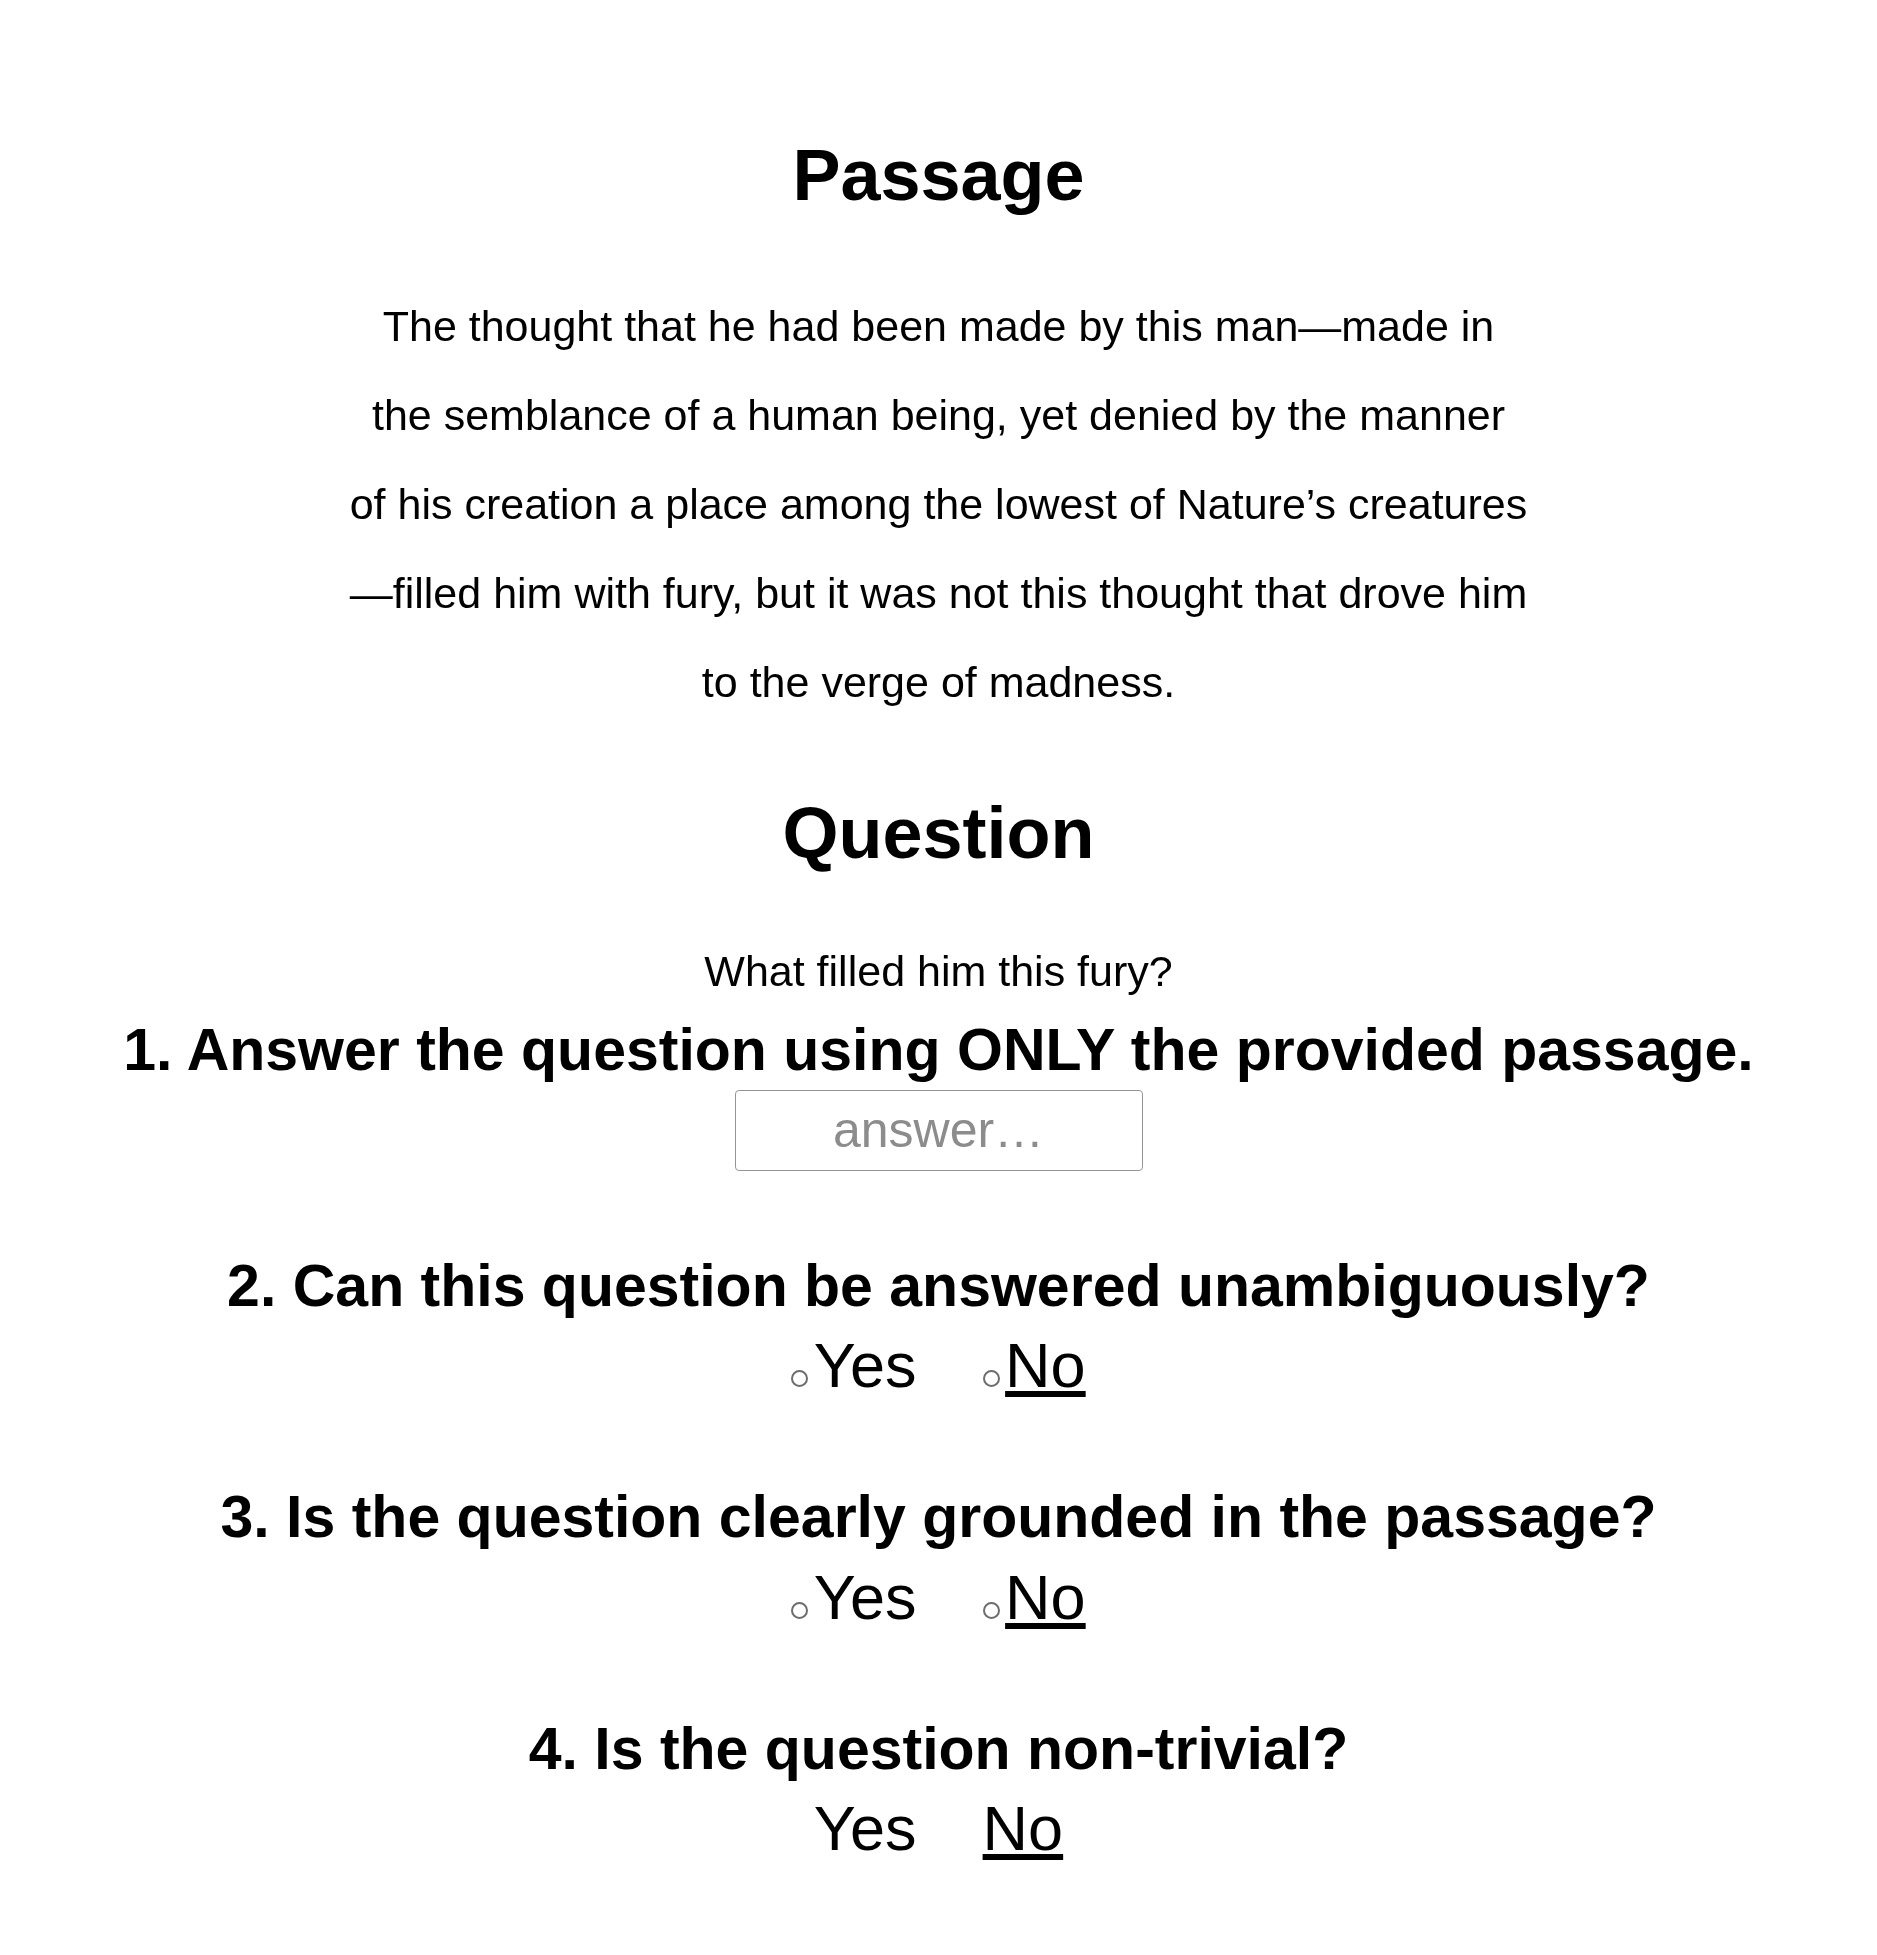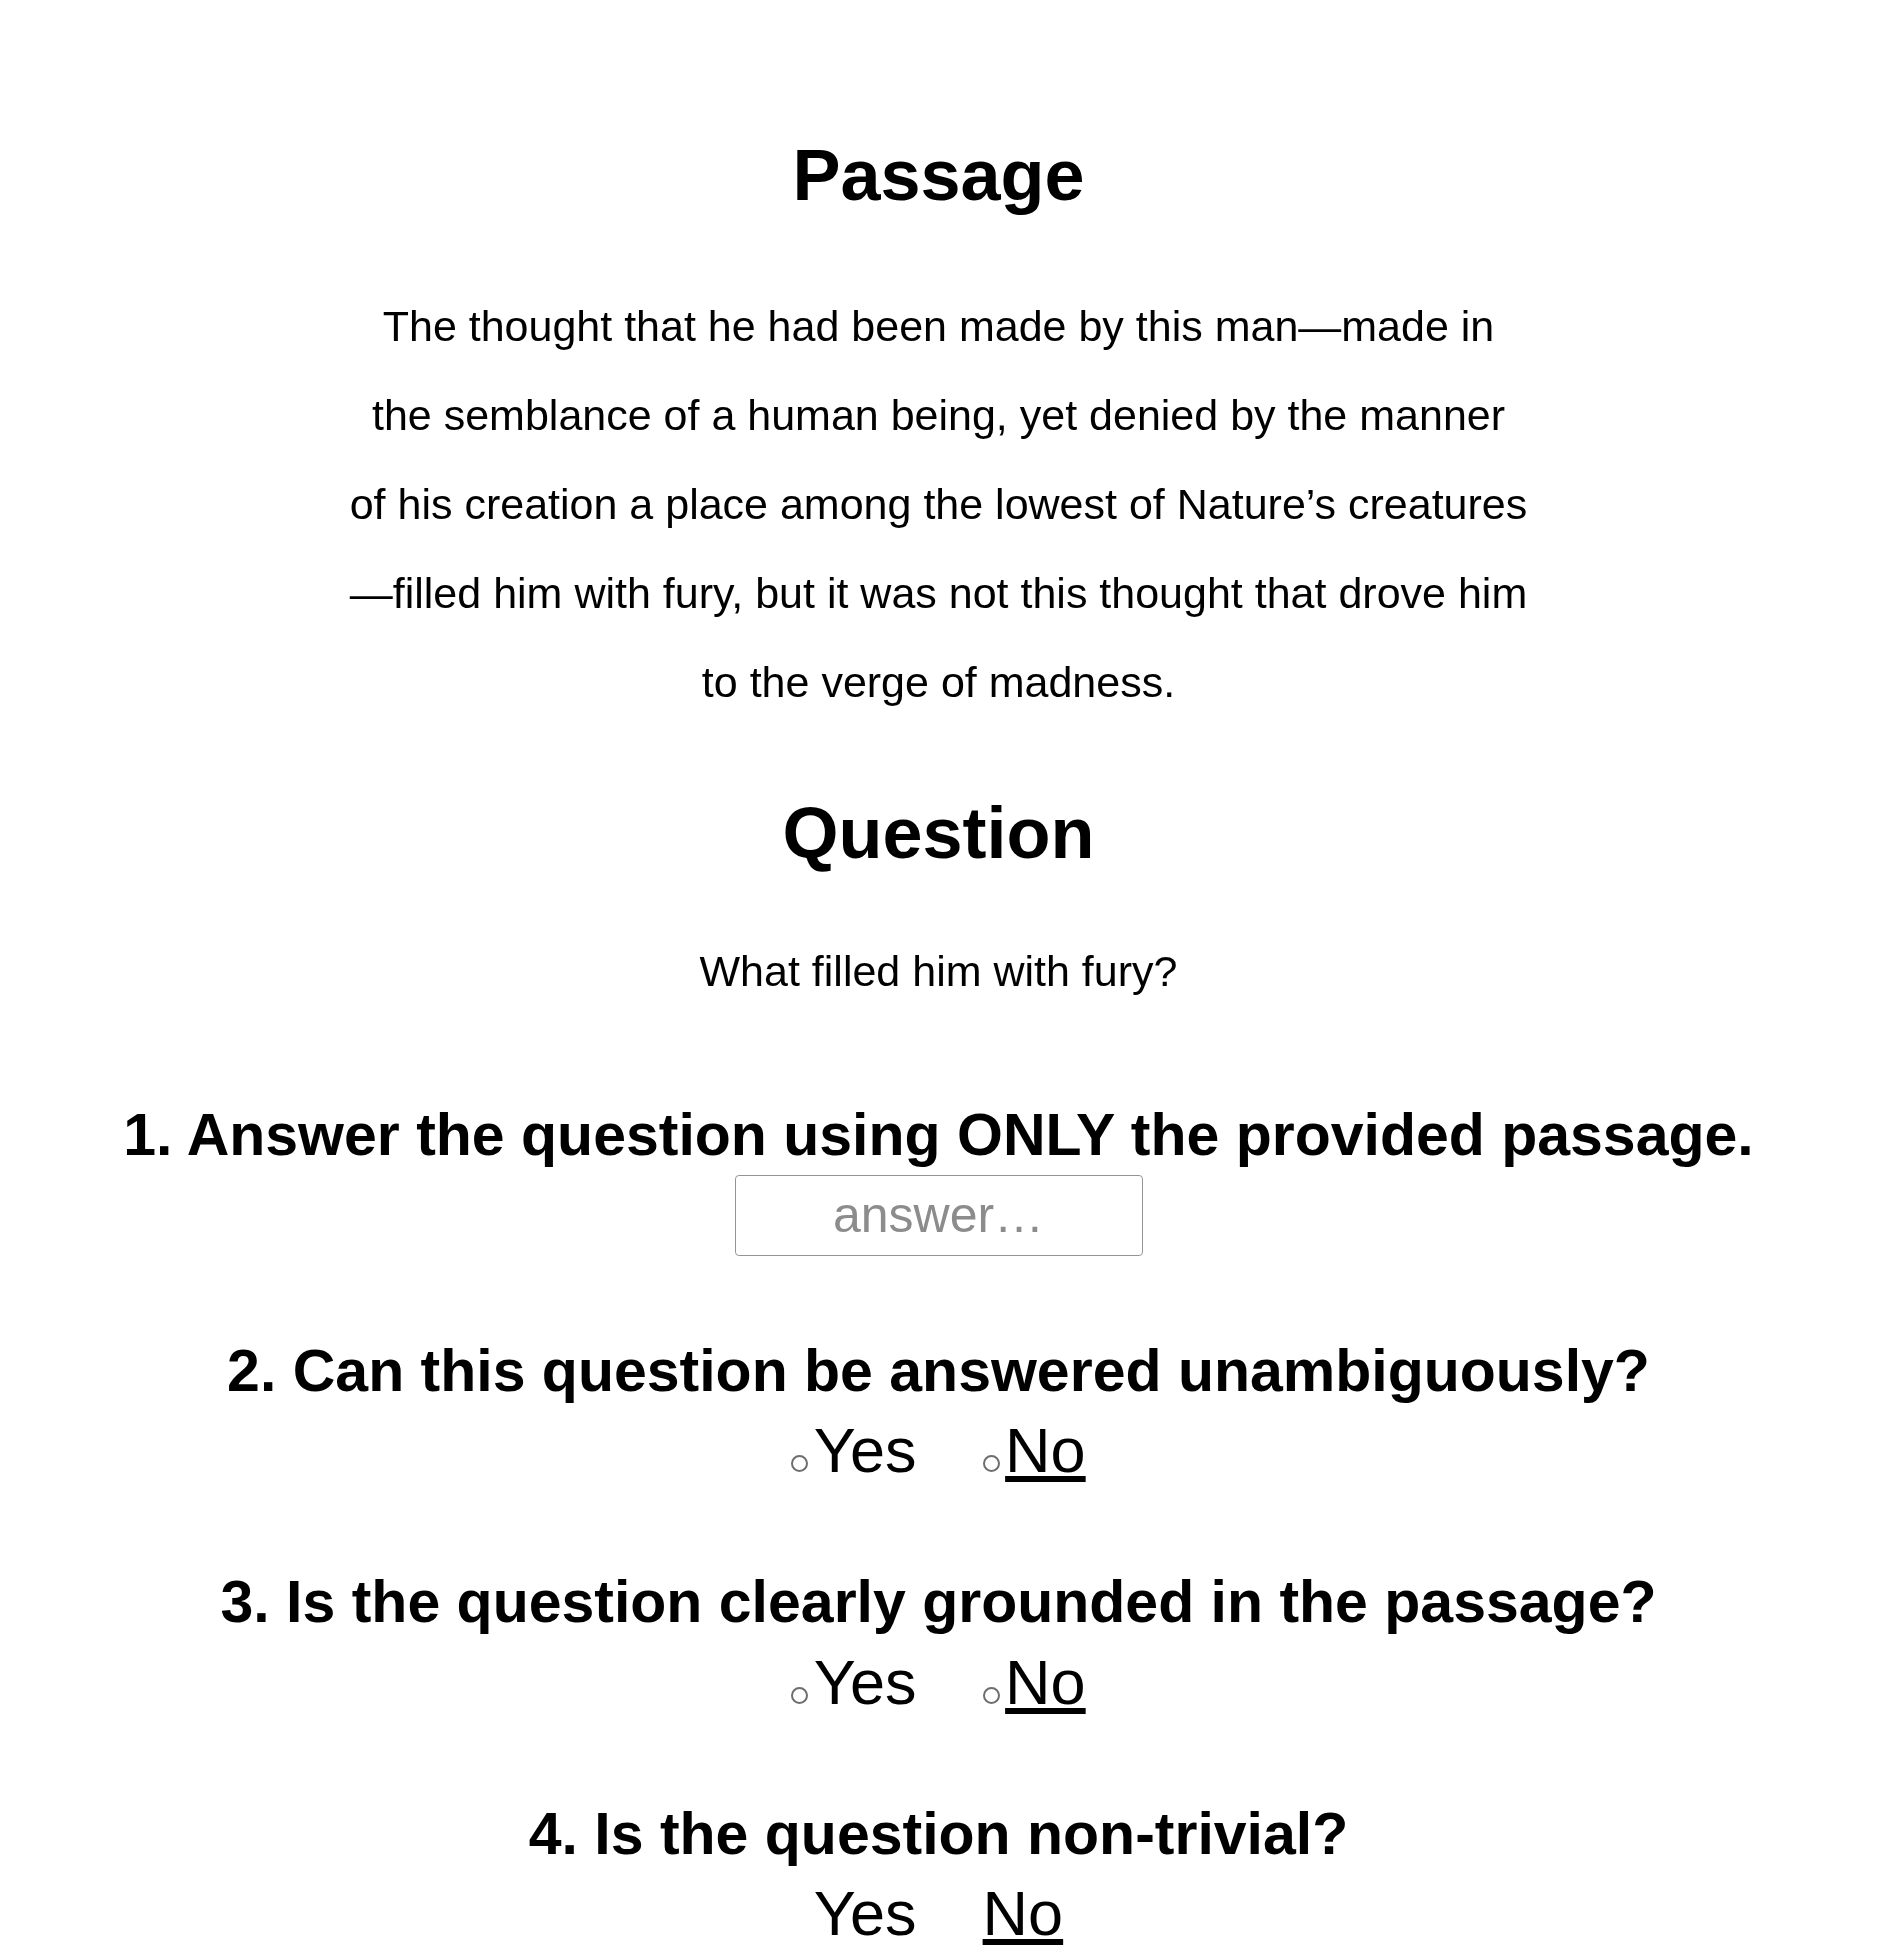--- a/index.html
+++ b/index.html
@@ -30,21 +30,21 @@
   #passage-text { margin-top: 64px; }
   #question-text { margin-top: 51px; }
   .tline { white-space: nowrap; }
   .section-heading {
     font-size: 59px;
     line-height: 68px;
     font-weight: bold;
     margin: 0;
     white-space: nowrap;
   }
-  #q1-heading { margin-top: 85px; }
+  #q1-heading { }
   #q2-heading { margin-top: 81px; }
   #q3-heading, #q4-heading { margin-top: 73px; }
   #answer-input {
     display: block;
     margin: 5.5px auto 0;
     width: 408px;
     height: 81px;
     border: 1.6px solid #949494;
     border-radius: 3.9px;
     background: #ffffff;
@@ -87,21 +87,21 @@
   <div class="tline">The thought that he had been made by this man—made in</div>
   <div class="tline">the semblance of a human being, yet denied by the manner</div>
   <div class="tline">of his creation a place among the lowest of Nature’s creatures</div>
   <div class="tline">—filled him with fury, but it was not this thought that drove him</div>
   <div class="tline">to the verge of madness.</div>
 </div>
 
 <h1 class="h1" id="question-title">Question</h1>
 
 <div class="body-text" id="question-text">
-  <div class="tline">What filled him with fury?</div>
+  <div class="tline">What filled him this fury?</div>
 </div>
 
 <div class="section-heading" id="q1-heading">
   <div class="tline">1. Answer the question using ONLY the provided passage.</div>
 </div>
 
 <input type="text" id="answer-input" placeholder="answer…" style="">
 
 <div class="section-heading" id="q2-heading">2. Can this question be answered unambiguously?</div>
 <div class="radio-row">

